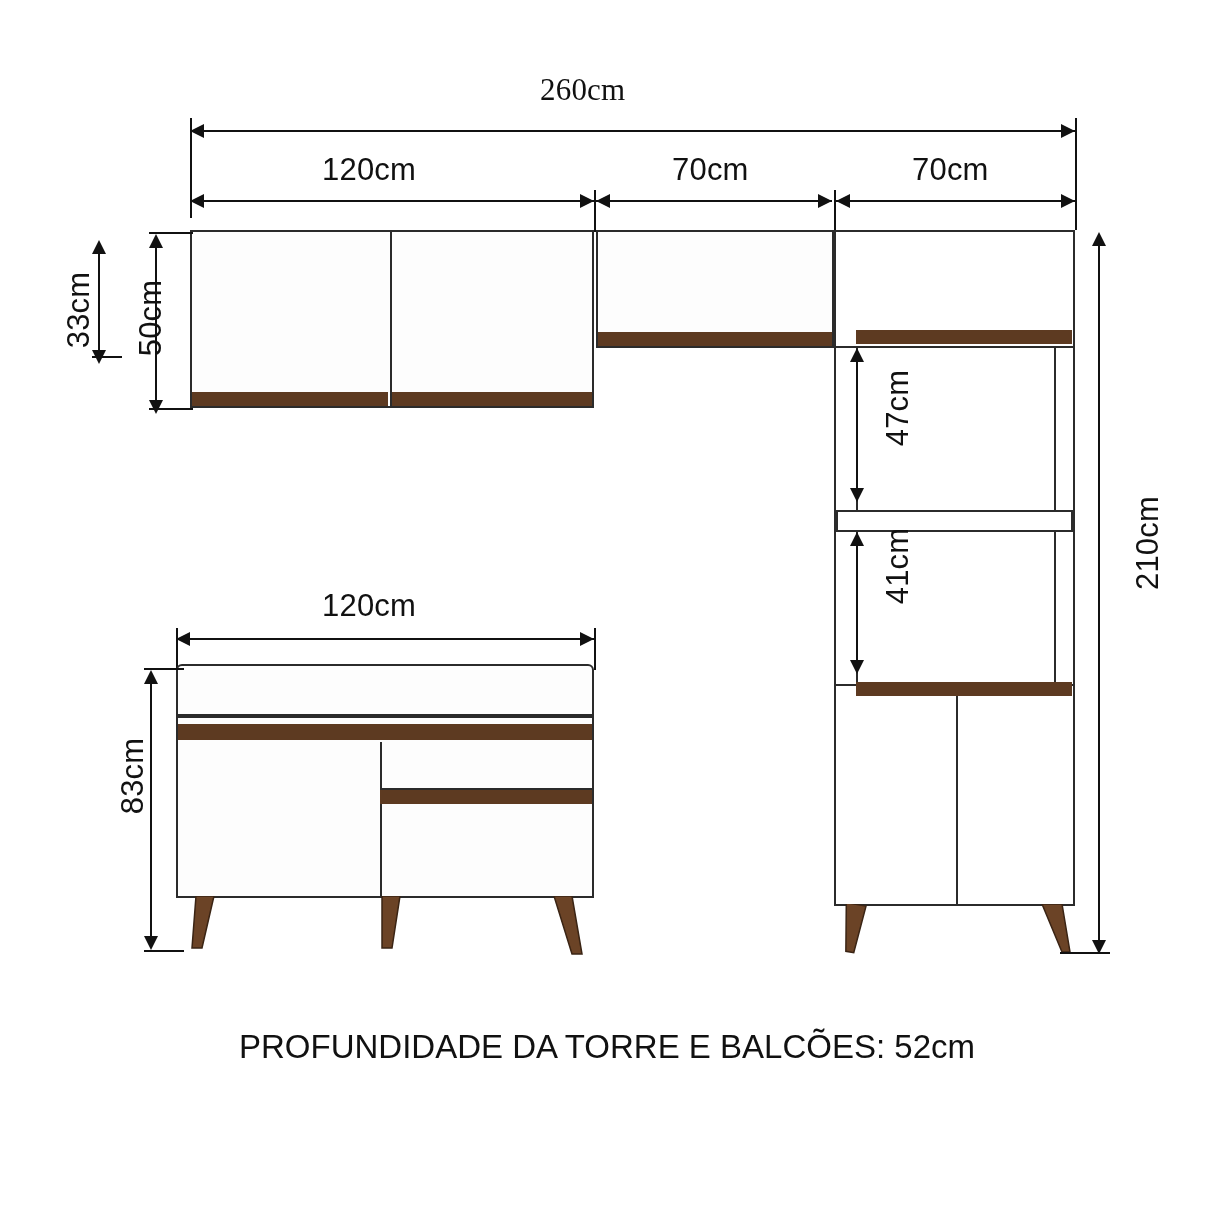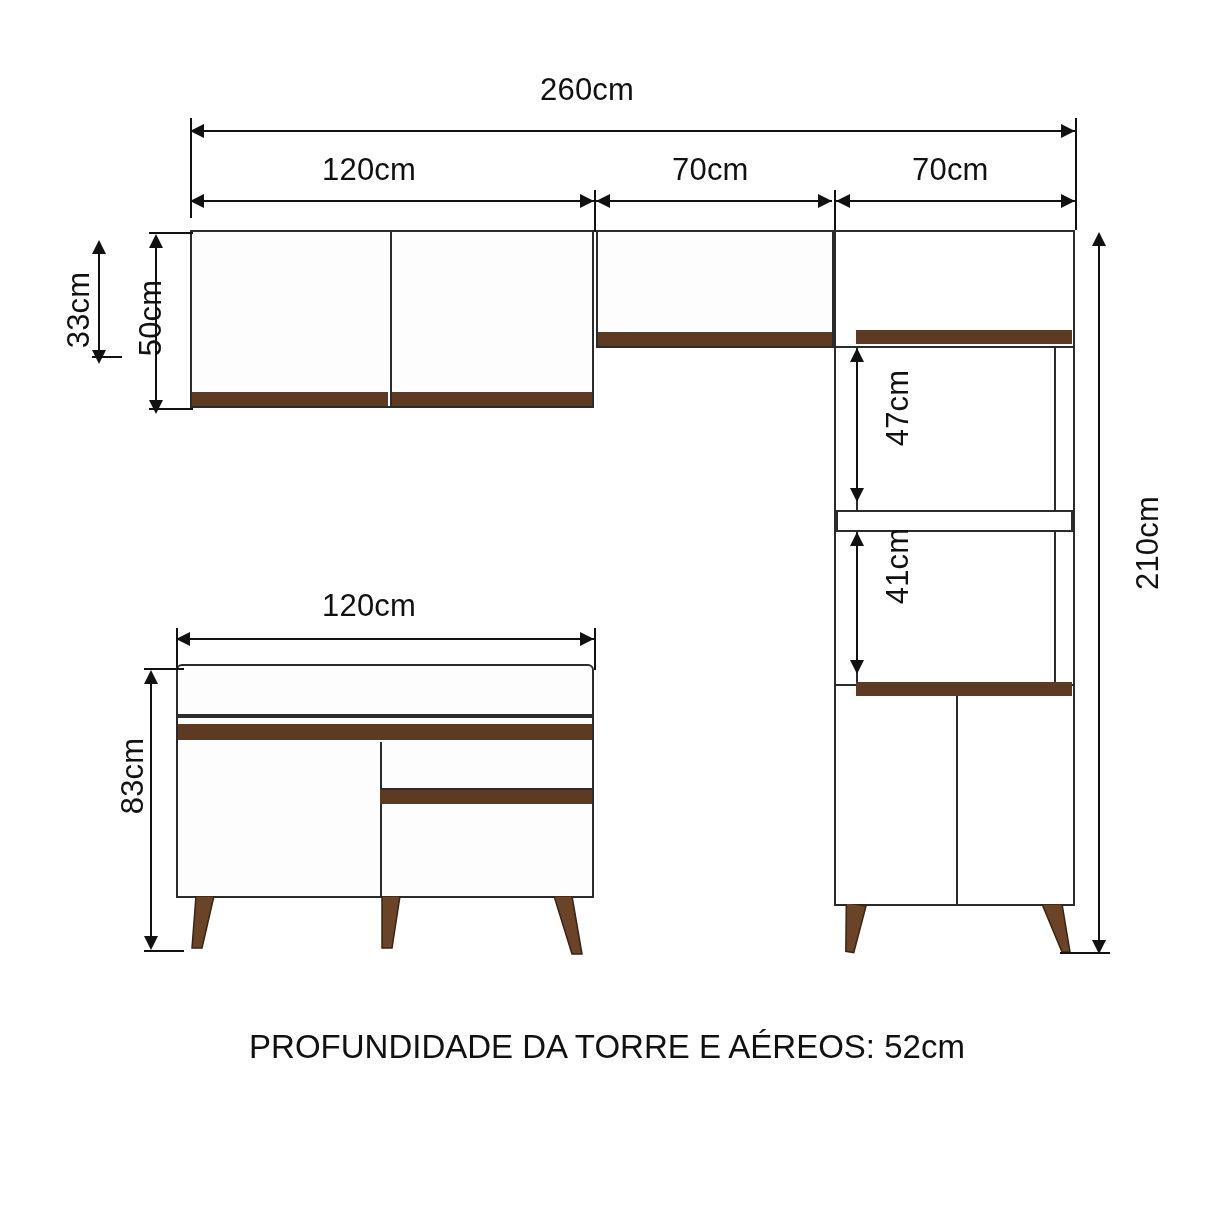--- a/index.html
+++ b/index.html
@@ -133,21 +133,21 @@
     color: #111111;
     font-family: "Liberation Sans", sans-serif;
     white-space: nowrap;
   }
 </style>
 </head>
 <body>
 
 <div id="stage">
 
-  <div class="dim-label" style="left:540px; top:72px;">260cm</div>
+  <div class="dim-label" style="left:540px; top:72px;font-family:Liberation Serif, serif;">260cm</div>
 
   <div class="line-h" style="left:190px; top:130px; width:885px;"></div>
   <div class="arrow left" style="left:190px; top:124px;"></div>
   <div class="arrow right" style="left:1061px; top:124px;"></div>
 
   <div class="ext-line" style="left:190px; top:118px; height:100px;"></div>
   <div class="ext-line" style="left:1075px; top:118px; height:112px;"></div>
 
   <div class="dim-label" style="left:322px; top:152px;">120cm</div>
   <div class="dim-label" style="left:672px; top:152px;">70cm</div>
@@ -267,15 +267,15 @@
       </svg>
   </div>
 
   <div class="dim-label vert" style="left:78px; top:758px; width:110px; text-align:center;">83cm</div>
   <div class="line-v" style="left:150px; top:676px; height:272px;"></div>
   <div class="arrow up" style="left:144px; top:670px;"></div>
   <div class="arrow down" style="left:144px; top:936px;"></div>
   <div class="ext-line-h" style="left:144px; top:668px; width:40px;"></div>
   <div class="ext-line-h" style="left:144px; top:950px; width:40px;"></div>
 
-  <div class="footer" style="top:1028px;">PROFUNDIDADE DA TORRE E AÉREOS: 52cm</div>
+  <div class="footer" style="top:1028px;">PROFUNDIDADE DA TORRE E BALCÕES: 52cm</div>
 
 </div>
 
 </body></html>

